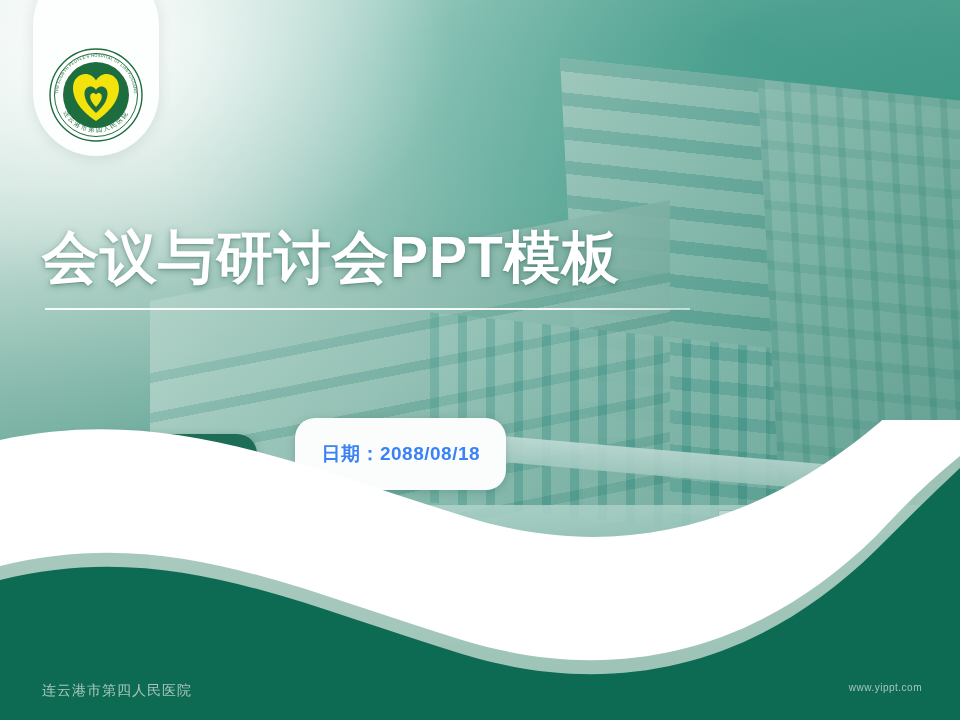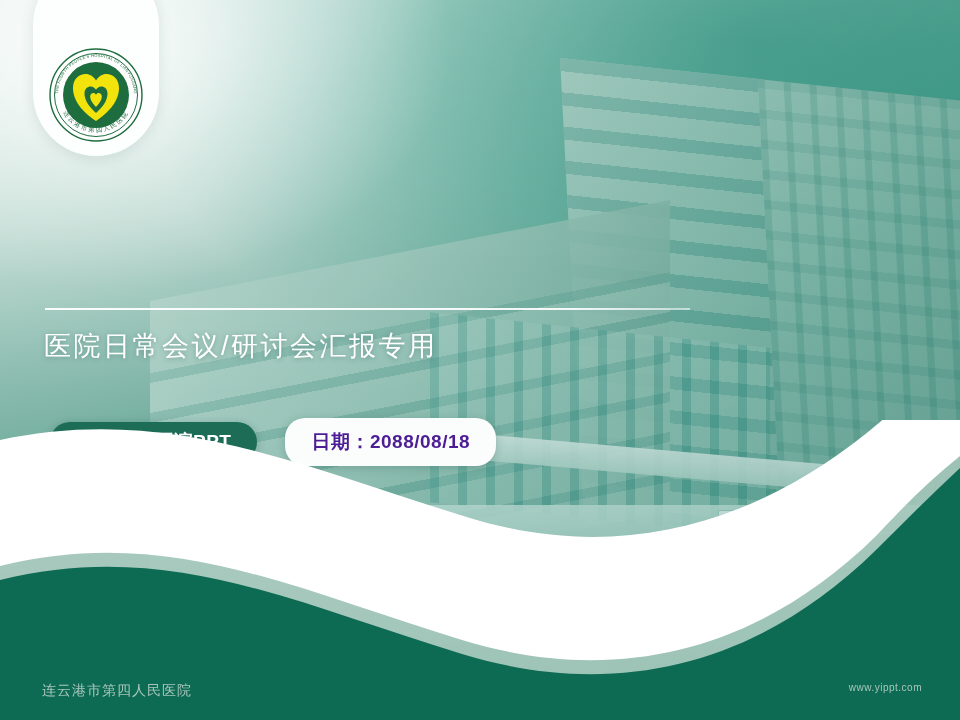--- a/index.html
+++ b/index.html
@@ -130,21 +130,21 @@
   .badge{
     display:flex;align-items:center;justify-content:center;
     height:40px;border-radius:20px;white-space:nowrap;
     font-size:19px;font-weight:bold;letter-spacing:.5px;
   }
   .badge-speaker{
     background:#1d6d56;color:#ffffff;padding:0 26px;
     box-shadow:0 2px 8px rgba(18,70,58,.28);
   }
   .badge-date{
-    background:#fbfdfc;color:#4c1d95;padding:4px 26px;margin-left:28px;
+    background:#fbfdfc;color:#3b82f6;padding:16px 26px;margin-left:38px;
     box-shadow:0 2px 8px rgba(18,70,58,.22);
   }
 
   
   .wave{position:absolute;left:0;bottom:0;width:960px;height:300px;}
   .wave svg{display:block;width:960px;height:300px;}
 
   
   .footer-left{
     position:absolute;left:42px;top:682px;
@@ -200,22 +200,22 @@
       </defs>
       <text font-size="4.1" fill="#1d6d3e" font-family="'Liberation Sans',sans-serif" letter-spacing="0.25">
         <textPath href="#arcTop" startOffset="50%" text-anchor="middle">THE FOURTH PEOPLE'S HOSPITAL OF LIANYUNGANG</textPath>
       </text>
       <text font-size="6.4" fill="#1d6d3e" font-family="'Liberation Sans',sans-serif" letter-spacing="1.6">
         <textPath href="#arcBot" startOffset="50%" text-anchor="middle">连云港市第四人民医院</textPath>
       </text>
     </svg>
   </div>
 
+  <div class="title">会议与研讨会PPT模板</div>
   <div class="divider"></div>
-  <div class="subtitle">医院日常会议/研讨会汇报专用</div>
 
   <div class="badge-row">
     <div class="badge badge-speaker">演讲人：医演PPT</div>
     <div class="badge badge-date">日期：2088/08/18</div>
   </div>
 
   <div class="wave">
     <svg viewBox="0 0 960 300" preserveAspectRatio="none" xmlns="http://www.w3.org/2000/svg">
 
       <path d="M0,108 C170,66 300,128 470,178 C620,222 760,180 880,78 C915,48 940,24 960,6

